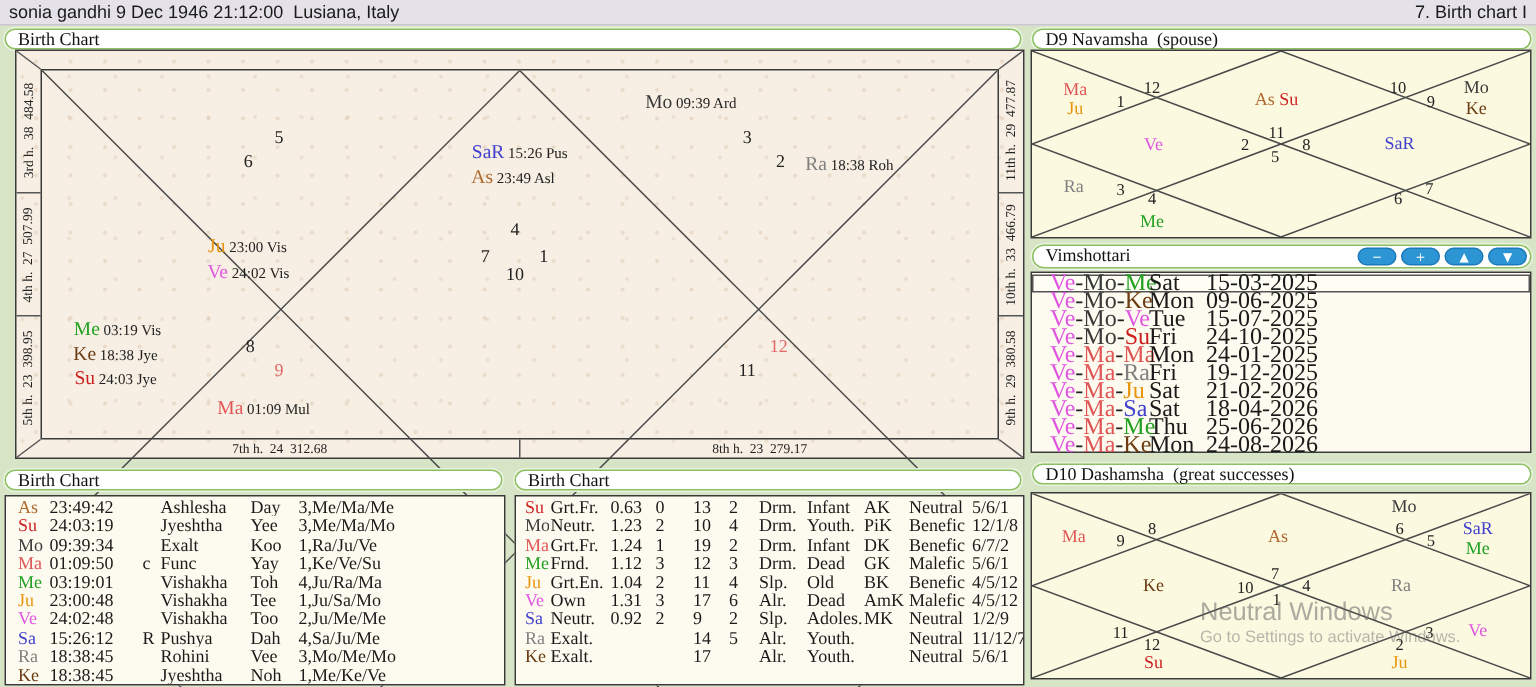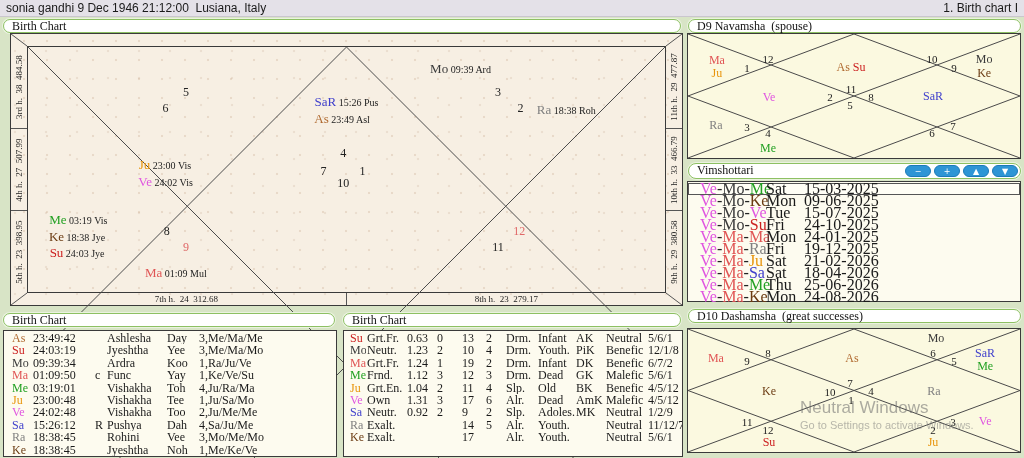--- a/index.html
+++ b/index.html
@@ -77,21 +77,21 @@
   }
   
   .wm1{position:absolute;font-family:"Liberation Sans",sans-serif;font-size:17px;color:rgba(106,106,106,.55)}
   .wm2{position:absolute;font-family:"Liberation Sans",sans-serif;font-size:11px;color:rgba(116,116,116,.5)}
 </style>
 </head>
 <body>
 
 <div class="topbar">
   <span>sonia gandhi 9 Dec 1946 21:12:00  Lusiana, Italy</span>
-  <span>1. Birth chart I</span>
+  <span>7. Birth chart I</span>
 </div>
 
 <div class="capsule" style="left:3px;top:19px;width:678px">Birth Chart</div>
 
 <div class="frame" id="main-frame">
   <div class="strip-bottom" id="strip-bottom">
       <div class="hcell">7th h.  24  312.68</div>
       <div class="hcell">8th h.  23  279.17</div>
     </div>
   <div class="strip-left" id="strip-left">
@@ -167,21 +167,21 @@
           <td>24:03:19</td>
           <td></td>
           <td>Jyeshtha</td>
           <td>Yee</td>
           <td>3,Me/Ma/Mo</td>
         </tr>
         <tr>
           <td style="color: rgb(58, 58, 58); padding-left: 8px;">Mo</td>
           <td>09:39:34</td>
           <td></td>
-          <td>Ardra</td>
+          <td>Exalt</td>
           <td>Koo</td>
           <td>1,Ra/Ju/Ve</td>
         </tr>
         <tr>
           <td style="color: rgb(224, 85, 85); padding-left: 8px;">Ma</td>
           <td>01:09:50</td>
           <td>c</td>
           <td>Func</td>
           <td>Yay</td>
           <td>1,Ke/Ve/Su</td>

